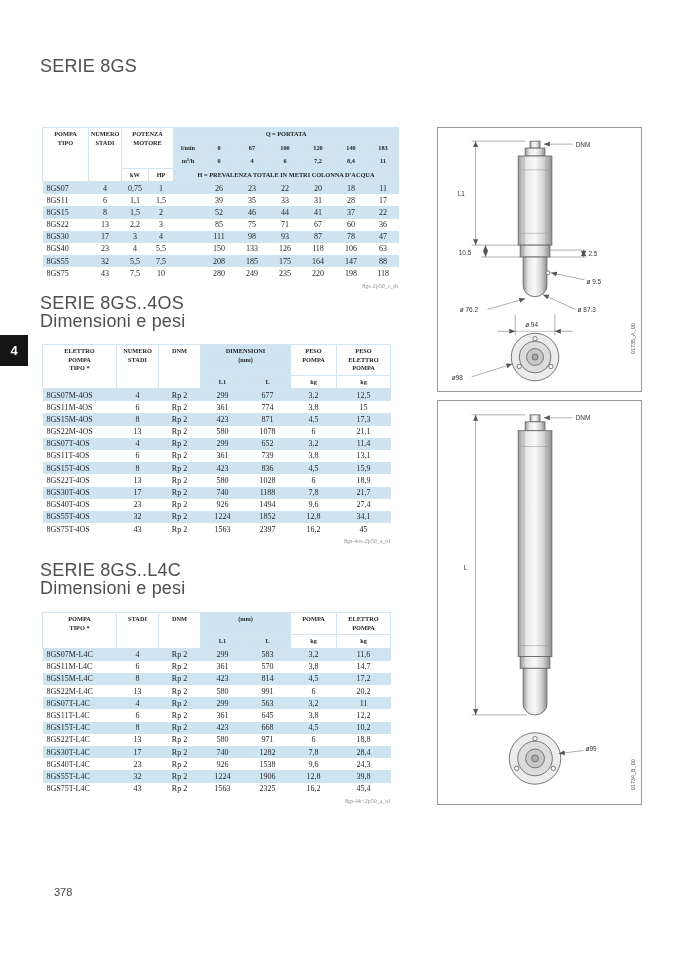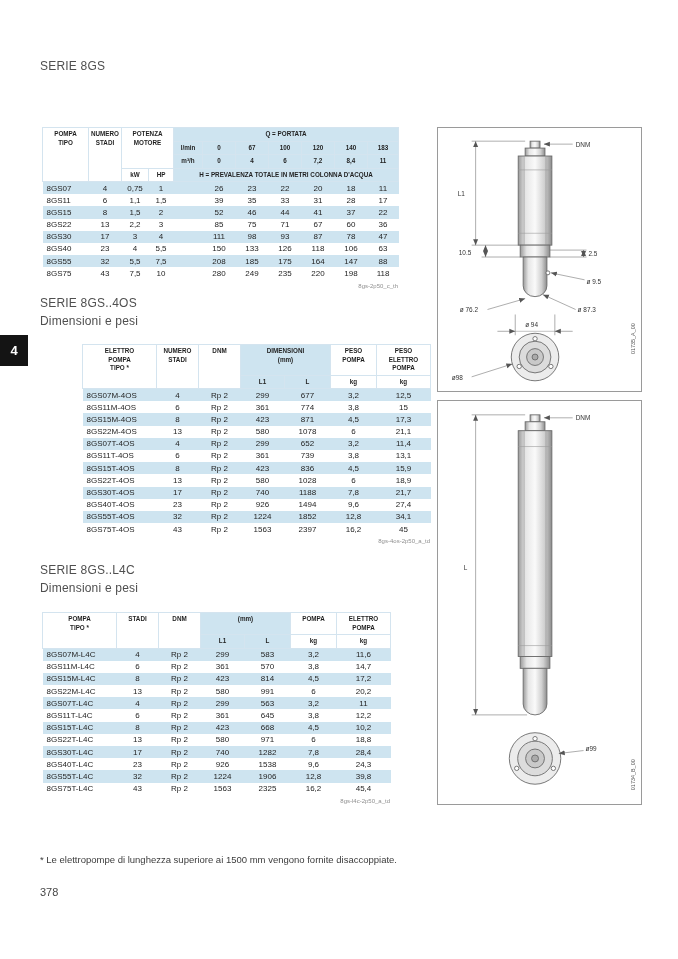--- a/index.html
+++ b/index.html
@@ -6,47 +6,47 @@
   html,body { background:#ffffff; }
   .page {
     position:relative; width:678px; height:959px; background:#fff;
     font-family:"Liberation Sans", sans-serif; color:#2e2e2e; overflow:hidden;
   }
   .chapter-tab {
     position:absolute; left:0; top:335px; width:28px; height:31px;
     background:#141414; color:#fff; display:flex; align-items:center; justify-content:center;
     font-size:13px; font-weight:bold;
   }
-  .sec-head { position:absolute; left:40px; color:#4f4f4f; font-size:12px; line-height:18px; letter-spacing:.2px; font-weight:400; }
+  .sec-head { position:absolute; left:40px; color:#4f4f4f; font-size:18px; line-height:18px; letter-spacing:.2px; font-weight:400; }
   #sec1-head { top:57px; }
   #sec2-head { top:294px; }
   #sec3-head { top:561px; }
 
-  .tbl-wrap { position:absolute; }
+  .tbl-wrap { position:absolute;font-family:Liberation Serif, serif; }
   #tbl1-wrap { left:42px; top:127px; width:356px; }
-  #tbl2-wrap { left:42px; top:344px; width:348px;margin-left:40px; }
+  #tbl2-wrap { left:42px; top:344px; width:348px; }
   #tbl3-wrap { left:42px; top:612px; width:348px; }
 
   table { border-collapse:collapse; table-layout:fixed; width:100%; }
   th {
     font-size:6.3px; font-weight:bold; color:#1f1f1f; text-align:center;
     vertical-align:top; padding:2px 1px; white-space:pre-line;
     border:1px solid #d4e4ef; line-height:1.35; background:#fff;
   }
   th.blue { background:#cee4f0; }
   td {
     font-size:8px; text-align:center; padding:1.5px 2px; line-height:1.15; color:#242424;
   }
   td:first-child { text-align:left; padding-left:4px; }
   tbody tr:nth-child(odd) td { background:#cee4f0; }
   .caption { font-size:6px; color:#8f8f8f; text-align:right; margin-top:3px; }
 
   .footnote { position:absolute; left:40px; top:851px; font-size:9.5px; color:#3c3c3c; line-height:17px; }
   .footnote .l2 { padding-left:9px; }
-  .page-number { position:absolute; left:40px; top:886px; font-size:11px; color:#474747; }
+  .page-number { position:absolute; left:54px; top:886px; font-size:11px; color:#474747; }
 
   .draw-box { position:absolute; border:1px solid #9a9a9a; background:#fff; }
   #draw1 { left:437px; top:127px; width:205px; height:265px; }
   #draw2 { left:437px; top:400px; width:205px; height:405px; }
   .draw-box svg { display:block; width:100%; height:100%; }
   svg text { font-family:"Liberation Sans", sans-serif; }
 </style>
 </head>
 <body>
 
@@ -638,17 +638,16 @@
       <g font-size="6.5" fill="#333">
         <text x="139" y="18.5">DNM</text>
         <text x="26" y="170">L</text>
         <text x="149" y="352">ø99</text>
         <text transform="translate(199,392) rotate(-90)" font-size="5.5" fill="#555">01734_B_00</text>
       </g>
     </svg>
   </div>
 
   <div class="footnote">
-    <div class="l1">* Le elettropompe di lunghezza superiore ai 1500 mm vengono fornite disaccoppiate.</div>
   </div>
   <div class="page-number">378</div>
 
 </div>
 
 </body></html>

